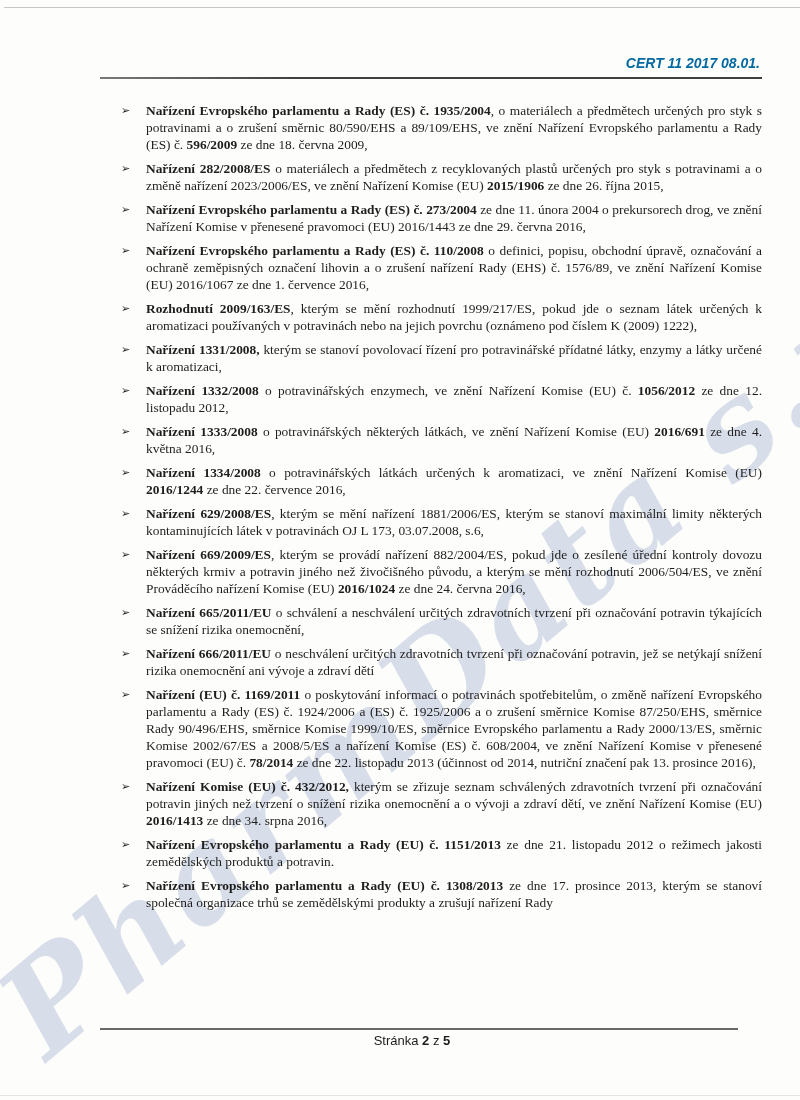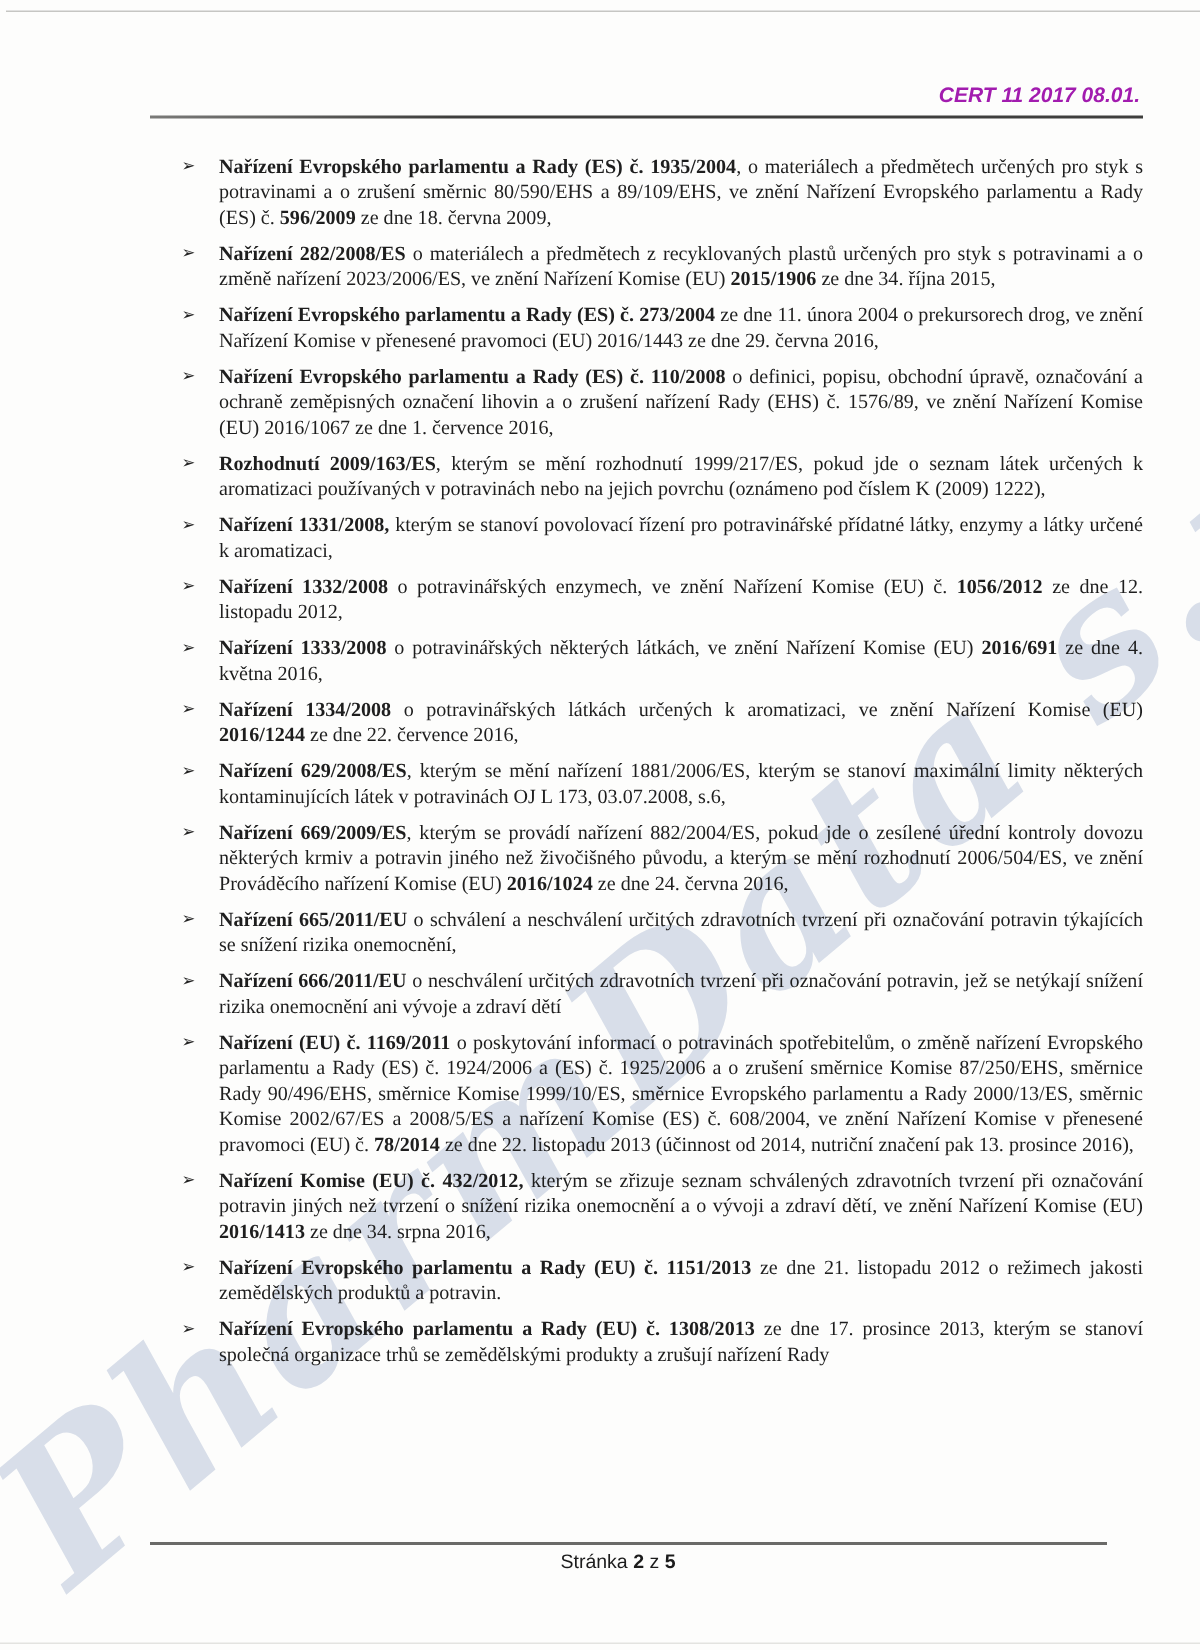--- a/index.html
+++ b/index.html
@@ -35,21 +35,21 @@
     letter-spacing: 4px;
     white-space: nowrap;
     color: rgba(132, 152, 188, 0.30);
     pointer-events: none;
     user-select: none;
   }
   .header {
     position: absolute; top: 55px; right: 40px;
     font-family: "Liberation Sans", sans-serif;
     font-weight: bold; font-style: italic;
-    font-size: 14px; color: #a21caf;
+    font-size: 14px; color: #0369a1;
   }
   .header-rule {
     position: absolute; top: 77px; left: 100px; right: 38px;
     height: 2px;
     background: linear-gradient(to right, #7a7a78, #3f3f3d 30%, #3f3f3d);
   }
   .content {
     position: absolute; top: 102px; left: 121px; right: 38px;
   }
   .bullet-item {
@@ -94,21 +94,21 @@
   <div class="header">CERT 11 2017 08.01.</div>
   <div class="header-rule"></div>
 
   <div class="content">
       <div class="bullet-item">
         <span class="marker">➢</span>
         <div class="bullet-text"><span class="bold">Nařízení Evropského parlamentu a Rady (ES) č. 1935/2004</span><span>, o materiálech a předmětech určených pro styk s potravinami a o zrušení směrnic 80/590/EHS a 89/109/EHS, ve znění Nařízení Evropského parlamentu a Rady (ES) č. </span><span class="bold">596/2009</span><span> ze dne 18. června 2009,</span></div>
       </div>
       <div class="bullet-item">
         <span class="marker">➢</span>
-        <div class="bullet-text"><span class="bold">Nařízení 282/2008/ES</span><span> o materiálech a předmětech z recyklovaných plastů určených pro styk s potravinami a o změně nařízení 2023/2006/ES, ve znění Nařízení Komise (EU) </span><span class="bold">2015/1906</span><span> ze dne 34. října 2015,</span></div>
+        <div class="bullet-text"><span class="bold">Nařízení 282/2008/ES</span><span> o materiálech a předmětech z recyklovaných plastů určených pro styk s potravinami a o změně nařízení 2023/2006/ES, ve znění Nařízení Komise (EU) </span><span class="bold">2015/1906</span><span> ze dne 26. října 2015,</span></div>
       </div>
       <div class="bullet-item">
         <span class="marker">➢</span>
         <div class="bullet-text"><span class="bold">Nařízení Evropského parlamentu a Rady (ES) č. 273/2004</span><span> ze dne 11. února 2004 o prekursorech drog, ve znění Nařízení Komise v přenesené pravomoci (EU) 2016/1443 ze dne 29. června 2016,</span></div>
       </div>
       <div class="bullet-item">
         <span class="marker">➢</span>
         <div class="bullet-text"><span class="bold">Nařízení Evropského parlamentu a Rady (ES) č. 110/2008</span><span> o definici, popisu, obchodní úpravě, označování a ochraně zeměpisných označení lihovin a o zrušení nařízení Rady (EHS) č. 1576/89, ve znění Nařízení Komise (EU) 2016/1067 ze dne 1. července 2016,</span></div>
       </div>
       <div class="bullet-item">

